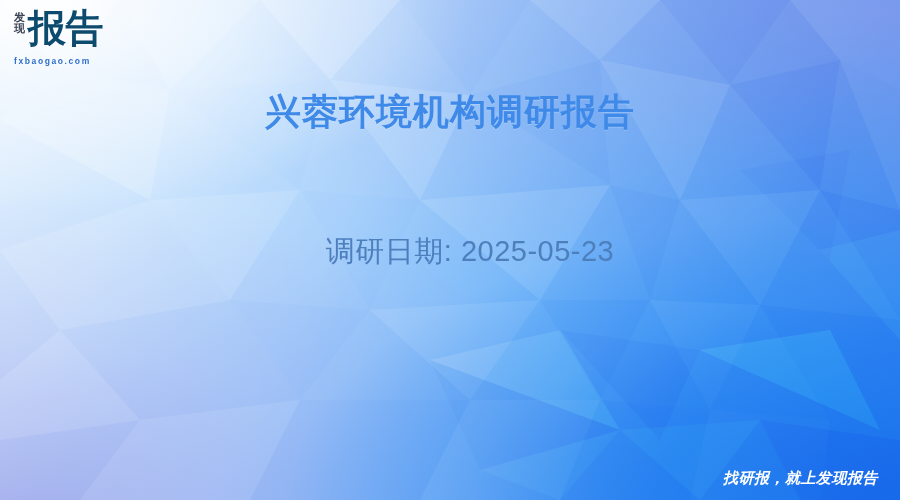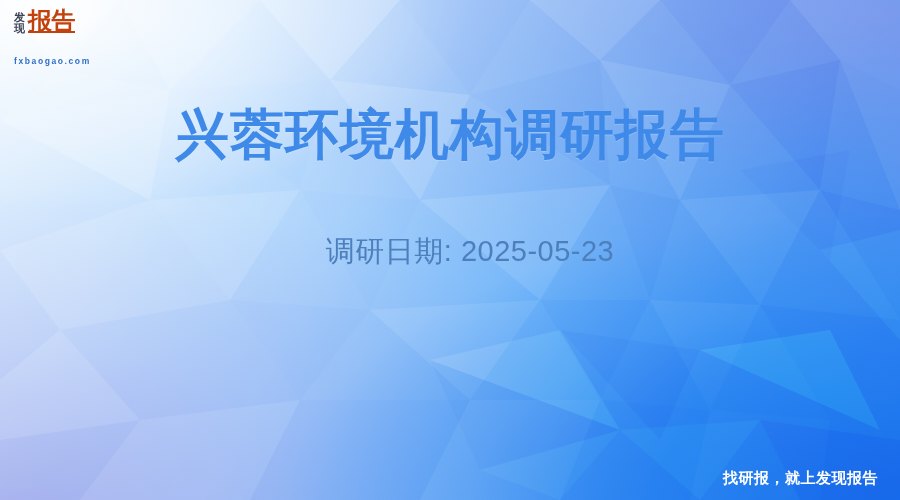--- a/index.html
+++ b/index.html
@@ -66,26 +66,25 @@
     margin-top: 3px;
     margin-right: 3px;
   }
   .logo-stack span {
     font-size: 11px;
     font-weight: 700;
     color: #3d4455;
     letter-spacing: 0;
   }
   .logo-main {
-    font-size: 24px;
+    font-size: 38px;
     font-weight: 800;
-    color: #c2410c;
+    color: #0c4a6e;
     line-height: 1;
     letter-spacing: -0.5px;
-    text-decoration: underline;
   }
   .logo-domain {
     position: absolute;
     left: 14px;
     top: 56px;
     font-size: 8.5px;
     font-weight: 700;
     letter-spacing: 1.6px;
     color: #2f6fc9;
     z-index: 6;
@@ -95,26 +94,26 @@
   
   .title-block {
     position: absolute;
     left: 0;
     right: 0;
     top: 92px;
     text-align: center;
     z-index: 5;
   }
   .main-title {
-    font-size: 54px;
+    font-size: 36px;
     font-weight: 800;
     color: #3f8ae8;
     letter-spacing: 1px;
     line-height: 1.12;
-    margin: 12px;
+    margin: 0;
     text-shadow: 0 1px 0 rgba(255,255,255,0.18);
   }
   .subtitle {
     position: absolute;
     left: 0;
     right: 0;
     top: 232px;
     text-align: center;
     font-size: 29px;
     font-weight: 400;
@@ -124,20 +123,21 @@
     margin-left: 40px;
   }
 
   
   .slogan {
     position: absolute;
     right: 22px;
     bottom: 12px;
     font-size: 15px;
     font-weight: 700;
+    font-style: italic;
     color: #ffffff;
     letter-spacing: 0.5px;
     z-index: 6;
   }
 </style>
 </head>
 <body>
 
 <div id="cover">
 

